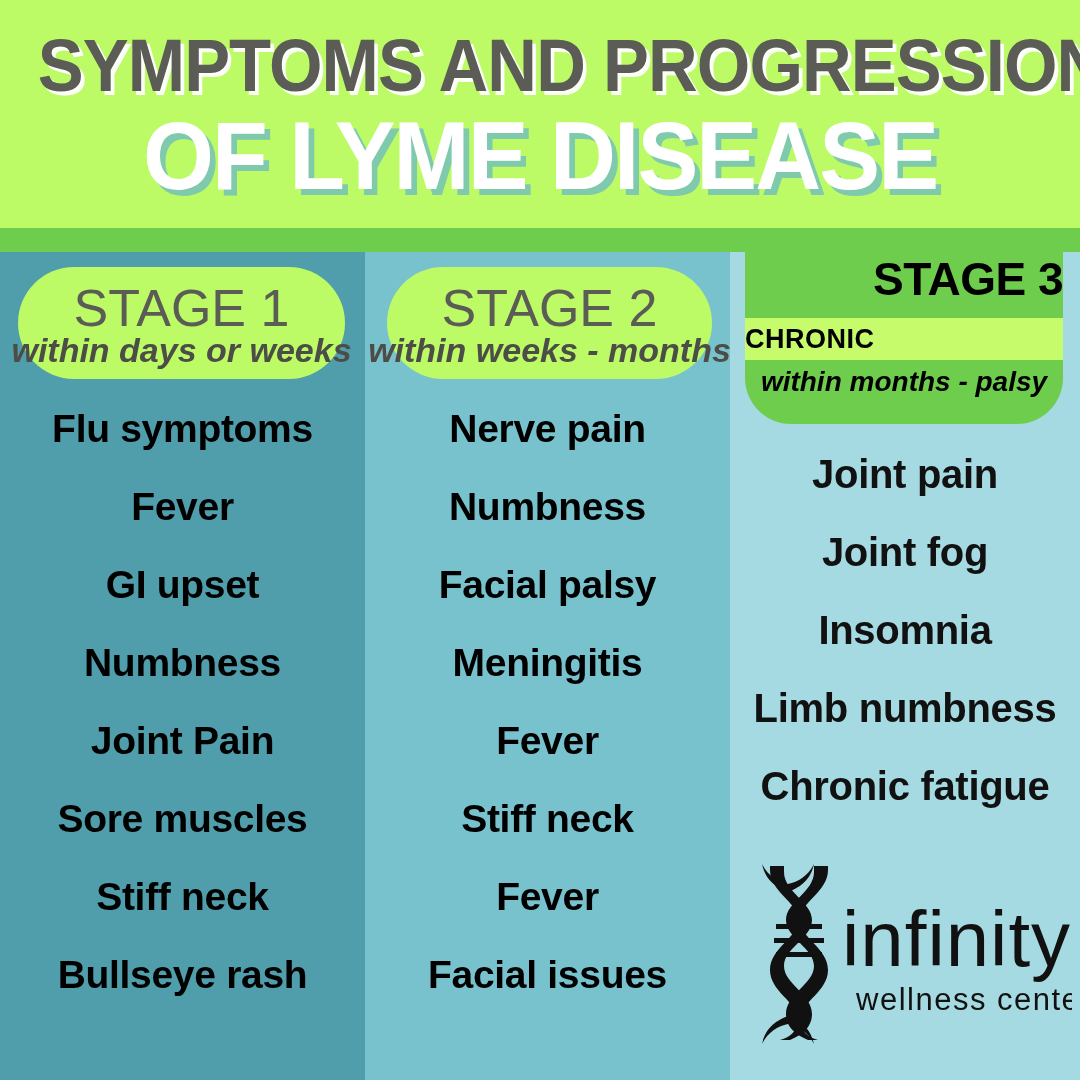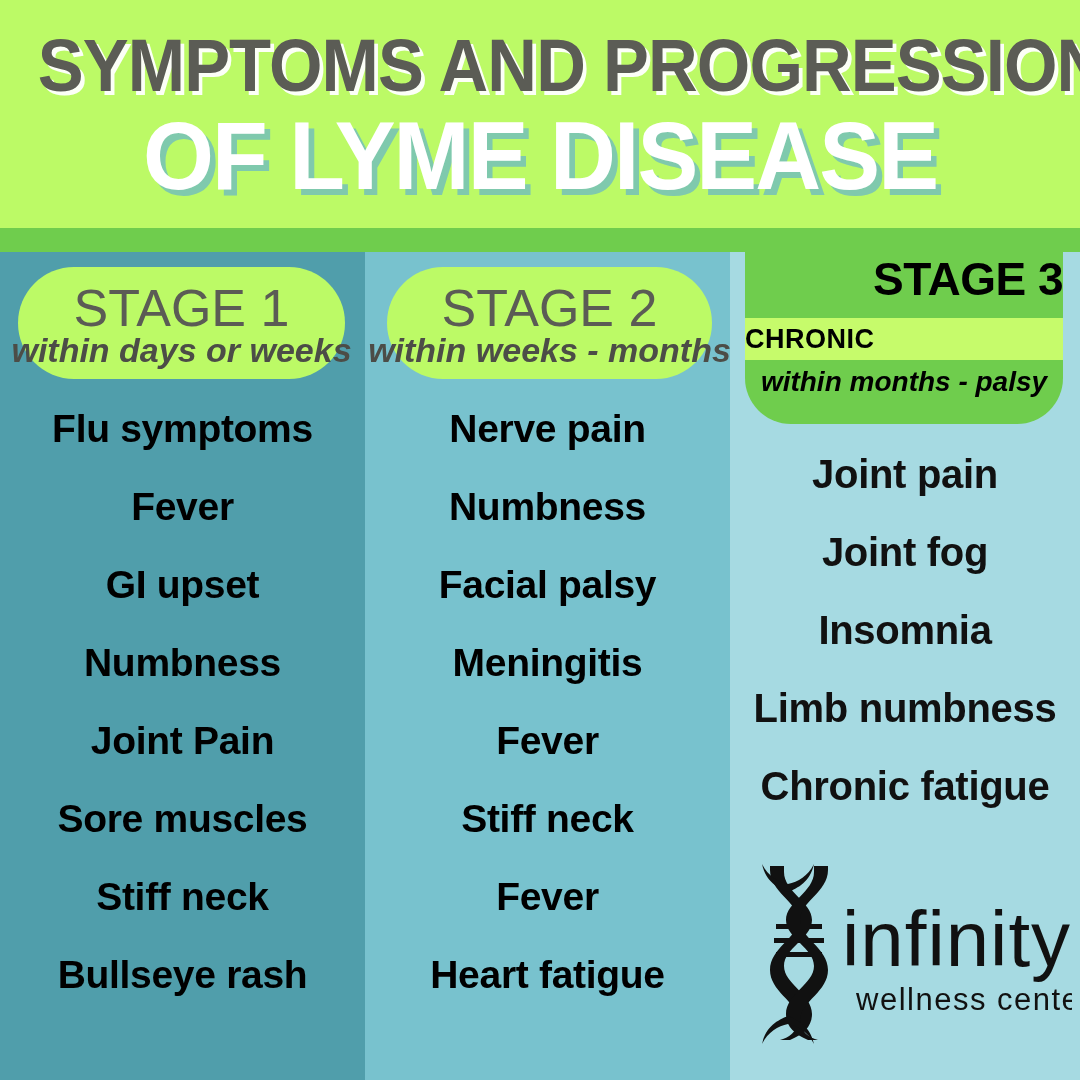--- a/index.html
+++ b/index.html
@@ -256,21 +256,21 @@
         <div class="pill-sub">within weeks - months</div>
       </div>
       <div class="symptoms symptoms-2">
         <div class="symptom">Nerve pain</div>
         <div class="symptom">Numbness</div>
         <div class="symptom">Facial palsy</div>
         <div class="symptom">Meningitis</div>
         <div class="symptom">Fever</div>
         <div class="symptom">Stiff neck</div>
         <div class="symptom">Fever</div>
-        <div class="symptom">Heart fatigue</div>
+        <div class="symptom">Facial issues</div>
       </div>
     </div>
 
     <div class="col col-3">
       <div class="stage3-box">
         <div class="stage3-title">STAGE 3</div>
         <div class="stage3-chronic-strip">
           <div class="stage3-chronic">CHRONIC</div>
         </div>
         <div class="stage3-sub">within months - palsy</div>

